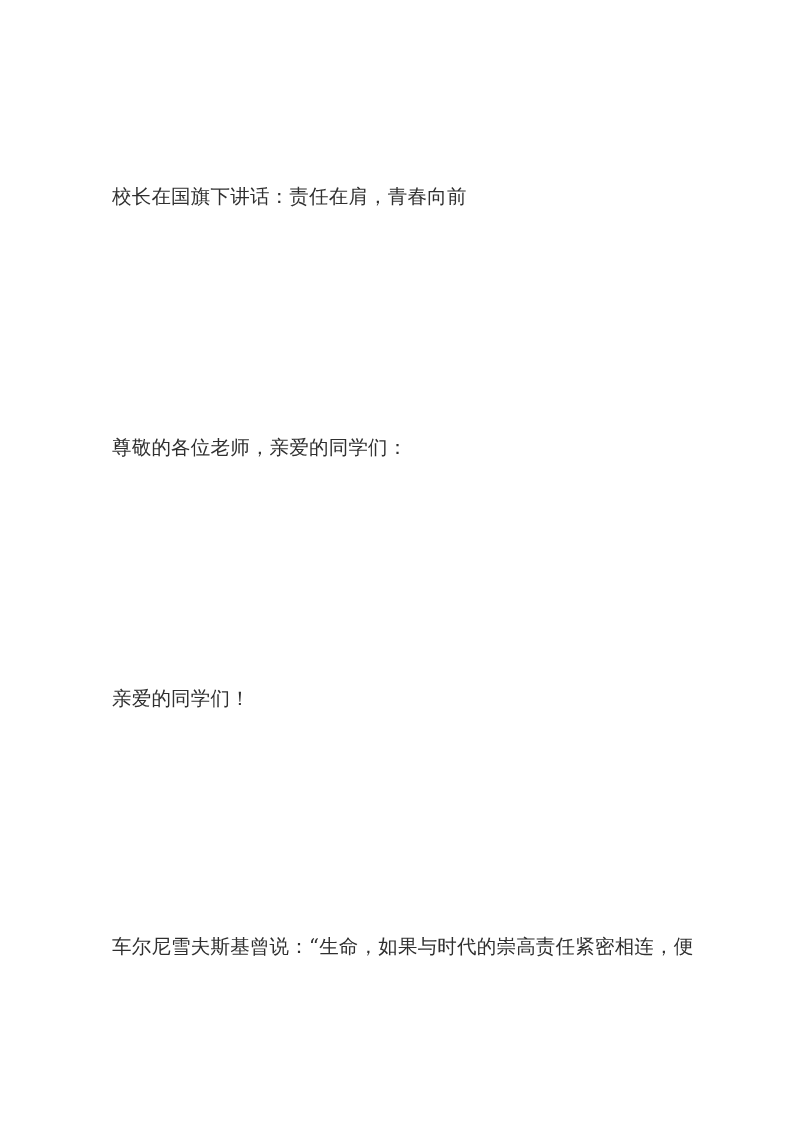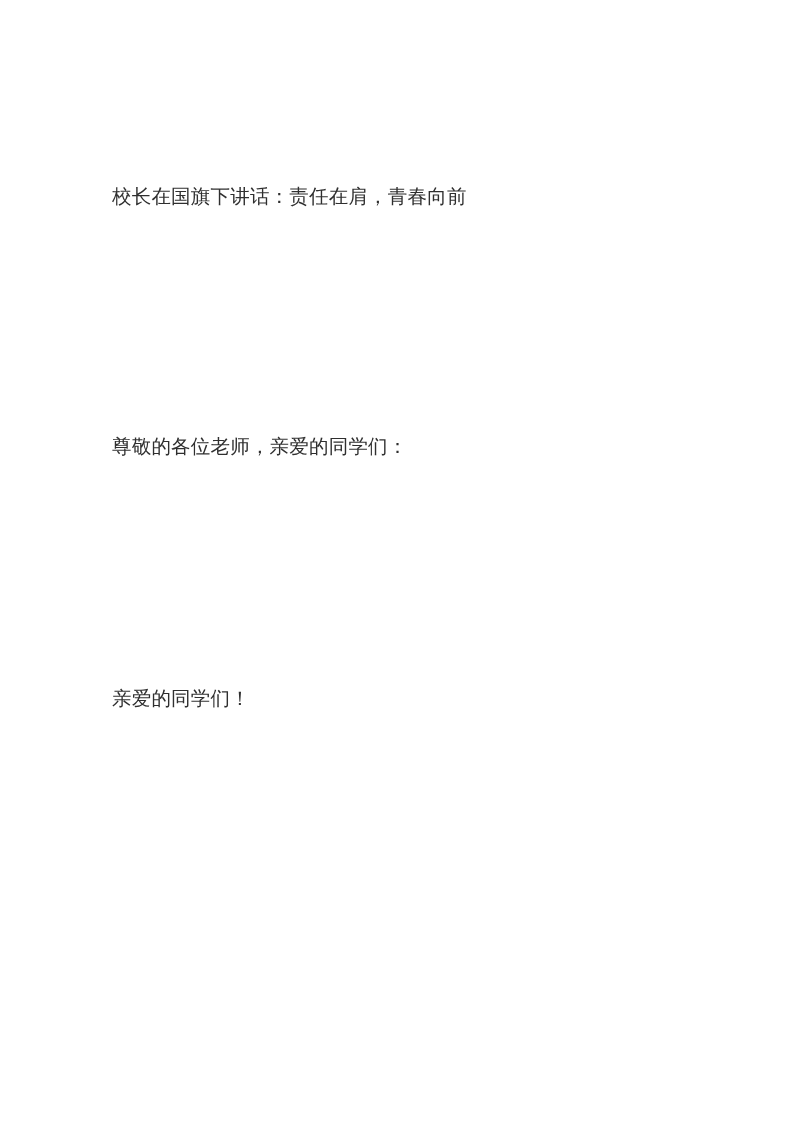--- a/index.html
+++ b/index.html
@@ -37,21 +37,20 @@
     margin: 0;
     color: #2f2f2f;
     white-space: pre-wrap;
     word-break: break-all;
   }
   .para.title {
     margin-bottom: 41px;
   }
   .para.salutation {
     margin-bottom: 41px;
-    font-family: Liberation Mono, monospace;
   }
   .para.greeting {
     margin-bottom: 38px;
   }
   .para.block {
     margin-bottom: 38px;
   }
   .line {
     display: block;
     white-space: nowrap;
@@ -69,20 +68,21 @@
 
     <p class="para salutation">
       <span class="line">尊敬的各位老师，亲爱的同学们：</span>
     </p>
 
     <p class="para greeting">
       <span class="line">亲爱的同学们！</span>
     </p>
 
     <p class="para block">
+      <span class="line">车尔尼雪夫斯基曾说：“生命，如果与时代的崇高责任紧密相连，便</span>
       
       
       
       
     </p>
 
   </div>
 </div>
 
 </body></html>

